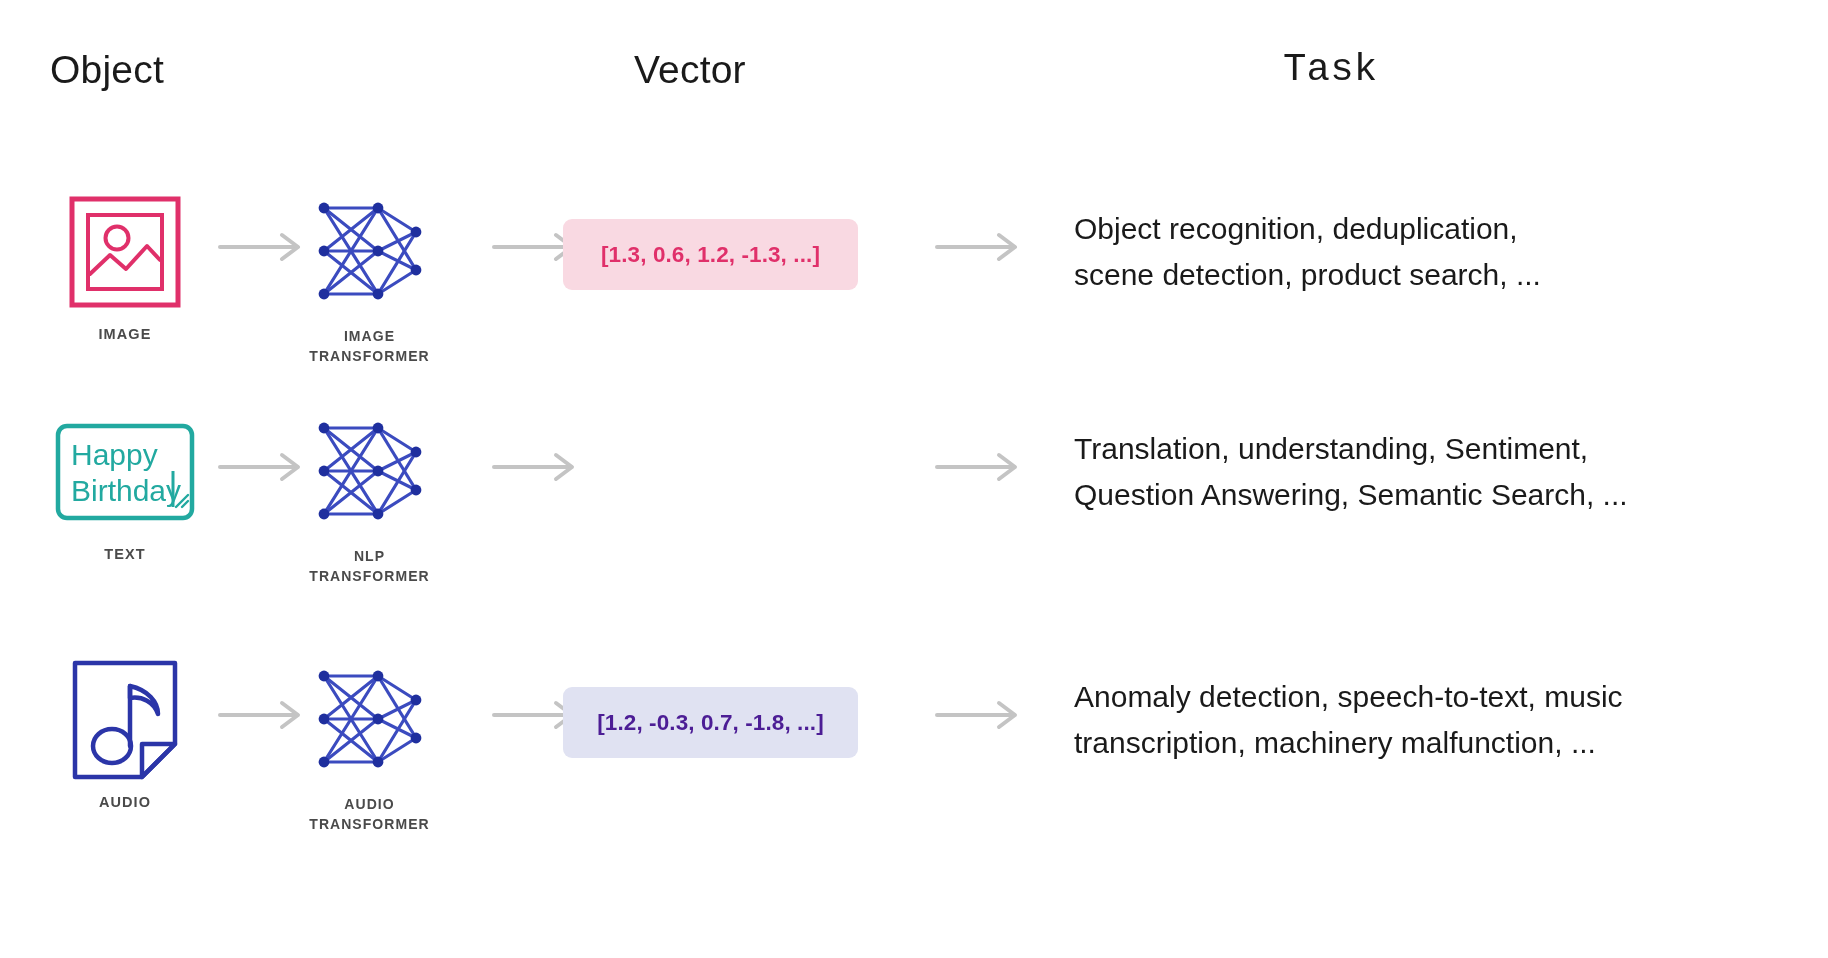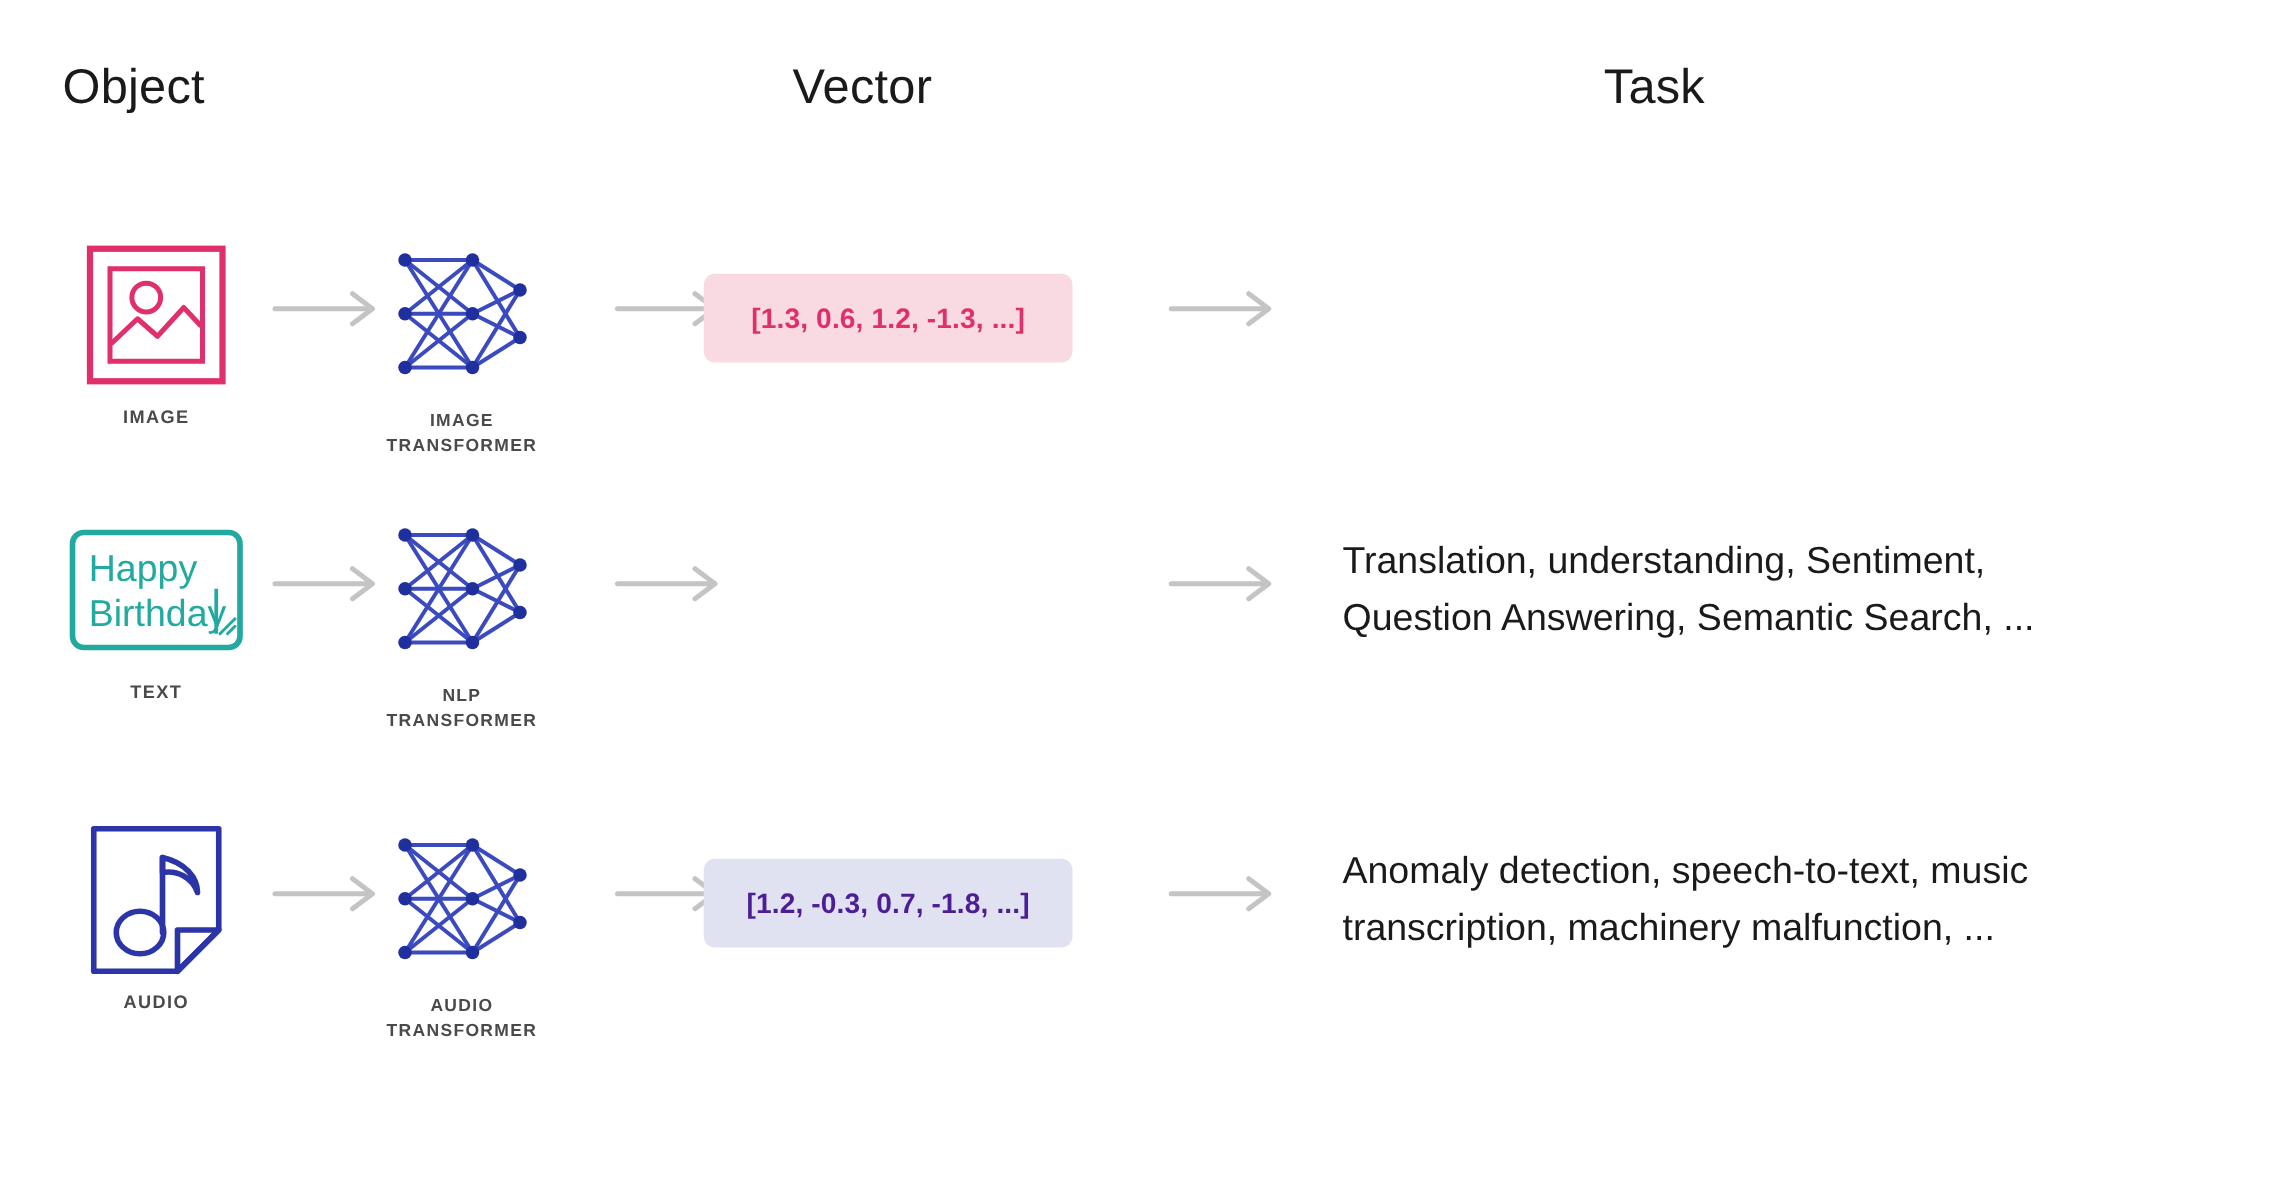--- a/index.html
+++ b/index.html
@@ -23,21 +23,21 @@
   .col-header {
     position: absolute;
     font-size: 39px;
     font-weight: 400;
     color: #1a1a1a;
     letter-spacing: 0.2px;
     white-space: nowrap;
   }
   #hdr-object { left: 50px;  top: 48px; }
   #hdr-vector { left: 634px; top: 48px; }
-  #hdr-task   { left: 1283px; top: 48px; }
+  #hdr-task   { left: 1283px; top: 48px; font-family: Liberation Mono, monospace; }
 
   
   .row {
     position: absolute;
     left: 0;
     width: 1828px;
     height: 230px;
     display: block;
   }
   #row-0 { top: 192px; }
@@ -223,20 +223,22 @@
 
     <div class="vector-pill" id="pill-0" style="background: rgb(249, 217, 226); color: rgb(224, 48, 106);">[1.3, 0.6, 1.2, -1.3, ...]</div>
 
     <div class="arrow" id="arrow-0-c">
       <svg width="88" height="30" viewBox="0 0 88 30">
         <line x1="2" y1="15" x2="78" y2="15" stroke="#c4c4c4" stroke-width="4" stroke-linecap="round"></line>
         <polyline points="64,3 80,15 64,27" fill="none" stroke="#c4c4c4" stroke-width="4" stroke-linecap="round" stroke-linejoin="round"></polyline>
       </svg>
     </div>
 
+    <div class="task-cell">Object recognition, deduplication,
+scene detection, product search, ...</div>
   </div>
 
   <div class="row" id="row-1">
 
     <div class="object-cell">
       <div class="object-icon">
         <svg width="140" height="98" viewBox="0 0 140 98">
           <rect x="3" y="3" width="134" height="92" rx="9" ry="9" fill="#ffffff" stroke="#22a9a0" stroke-width="4.5"></rect>
           <text x="16" y="42" font-family="'Liberation Sans', sans-serif" font-size="30" fill="#22a9a0">Happy</text>
           <text x="16" y="78" font-family="'Liberation Sans', sans-serif" font-size="30" fill="#22a9a0">Birthday</text>

